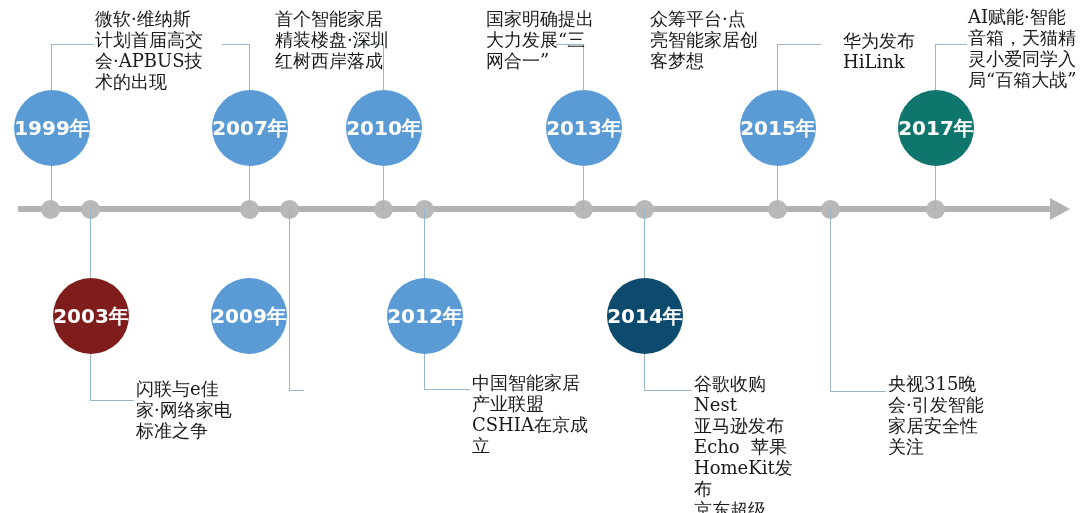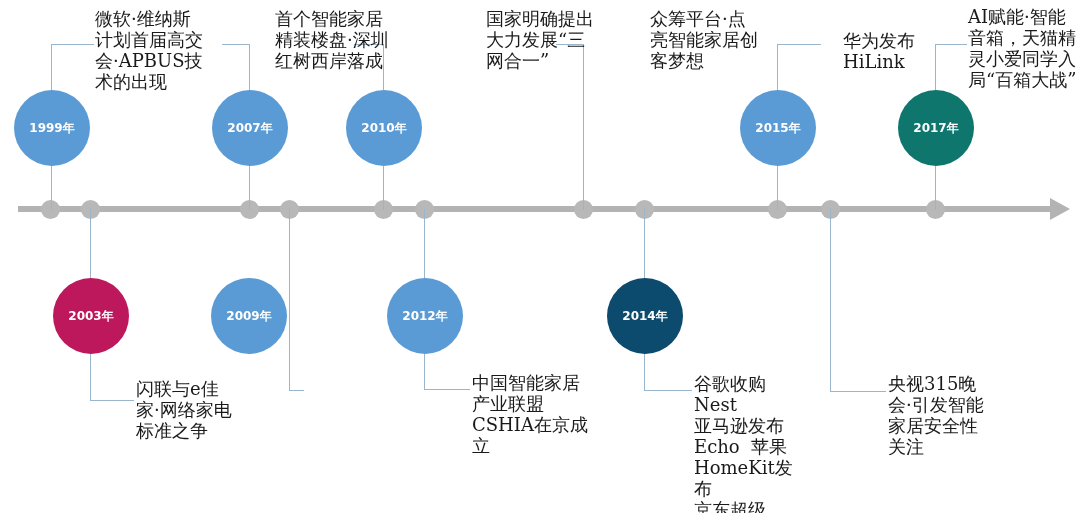--- a/index.html
+++ b/index.html
@@ -50,21 +50,21 @@
   .year-node {
     position: absolute;
     width: 76px;
     height: 76px;
     margin-left: -38px;
     margin-top: -38px;
     border-radius: 50%;
     background: #5b9bd5;
     color: #ffffff;
     font-weight: bold;
-    font-size: 12px;
+    font-size: 20px;
     display: flex;
     align-items: center;
     justify-content: center;
     letter-spacing: 0px;
     white-space: nowrap;
     z-index: 4;
     text-align: right;
   }
   
   .conn {
@@ -116,35 +116,36 @@
   <div class="year-node" style="left: 250px; top: 128px; background: rgb(91, 155, 213); color: rgb(255, 255, 255);">2007年</div>
   <div class="note" style="left: 275px; top: 8px; width: 118px; color: rgb(26, 26, 26);">首个智能家居精装楼盘·深圳红树西岸落成</div>
 
   <div class="conn conn-v" style="left: 383px; top: 44px; height: 166px; background: rgb(154, 182, 205);"></div>
   <div class="conn conn-h" style="left: 354px; top: 44px; width: 30px; background: rgb(154, 182, 205);"></div>
   <div class="year-node" style="left: 384px; top: 128px; background: rgb(91, 155, 213); color: rgb(255, 255, 255);">2010年</div>
   <div class="note" style="left: 443px; top: 8px; width: 112px; color: rgb(26, 26, 26); margin-left: 43px;">国家明确提出大力发展“三网合一”</div>
 
   <div class="conn conn-v" style="left: 583px; top: 44px; height: 166px; background: rgb(154, 182, 205);"></div>
   <div class="conn conn-h" style="left: 556px; top: 44px; width: 28px; background: rgb(154, 182, 205);"></div>
+  <div class="year-node" style="left: 584px; top: 128px; background: rgb(91, 155, 213); color: rgb(255, 255, 255);">2013年</div>
   <div class="note" style="left: 650px; top: 8px; width: 108px; color: rgb(26, 26, 26);">众筹平台·点亮智能家居创客梦想</div>
 
   <div class="conn conn-v" style="left: 777px; top: 44px; height: 166px; background: rgb(154, 182, 205);"></div>
   <div class="conn conn-h" style="left: 777px; top: 44px; width: 44px; background: rgb(154, 182, 205);"></div>
   <div class="year-node" style="left: 778px; top: 128px; background: rgb(91, 155, 213); color: rgb(255, 255, 255);">2015年</div>
   <div class="note" style="left: 843px; top: 30px; width: 92px; color: rgb(26, 26, 26);">华为发布HiLink</div>
 
   <div class="conn conn-v" style="left: 935px; top: 44px; height: 166px; background: rgb(154, 182, 205);"></div>
   <div class="conn conn-h" style="left: 935px; top: 44px; width: 32px; background: rgb(154, 182, 205);"></div>
   <div class="year-node" style="left: 936px; top: 128px; background: #0f766e; color: rgb(255, 255, 255);">2017年</div>
   <div class="note" style="left: 968px; top: 6px; width: 112px; color: rgb(26, 26, 26);">AI赋能·智能音箱，天猫精灵小爱同学入局“百箱大战”</div>
 
   <div class="conn conn-v" style="left: 90px; top: 209px; height: 191px; background: rgb(154, 182, 205);"></div>
   <div class="conn conn-h" style="left: 90px; top: 400px; width: 44px; background: rgb(154, 182, 205);"></div>
-  <div class="year-node" style="left: 91px; top: 316px; background: #be185d; color: rgb(255, 255, 255);">2003年</div>
+  <div class="year-node" style="left: 91px; top: 316px; background: #7f1d1d; color: rgb(255, 255, 255);">2003年</div>
   <div class="note" style="left: 136px; top: 378px; width: 96px; color: rgb(26, 26, 26);">闪联与e佳家·网络家电标准之争</div>
 
   <div class="conn conn-v" style="left: 289px; top: 209px; height: 181px; background: rgb(154, 182, 205);"></div>
   <div class="conn conn-h" style="left: 289px; top: 390px; width: 15px; background: rgb(154, 182, 205);"></div>
   <div class="year-node" style="left: 249px; top: 316px; background: rgb(91, 155, 213); color: rgb(255, 255, 255);">2009年</div>
 
   <div class="conn conn-v" style="left: 424px; top: 209px; height: 180px; background: rgb(154, 182, 205);"></div>
   <div class="conn conn-h" style="left: 424px; top: 389px; width: 46px; background: rgb(154, 182, 205);"></div>
   <div class="year-node" style="left: 425px; top: 316px; background: rgb(91, 155, 213); color: rgb(255, 255, 255);">2012年</div>
   <div class="note" style="left: 472px; top: 372px; width: 116px; color: rgb(26, 26, 26);">中国智能家居产业联盟CSHIA在京成立</div>

